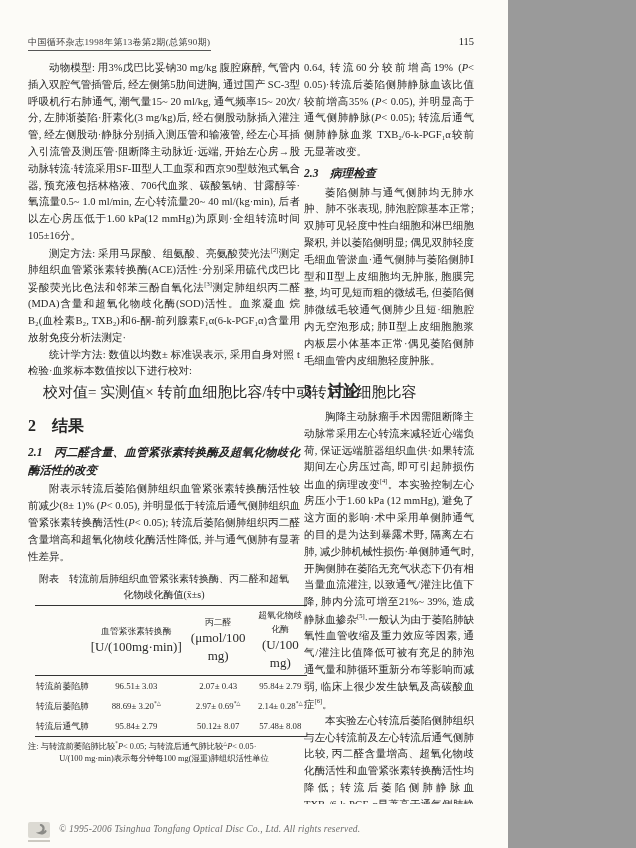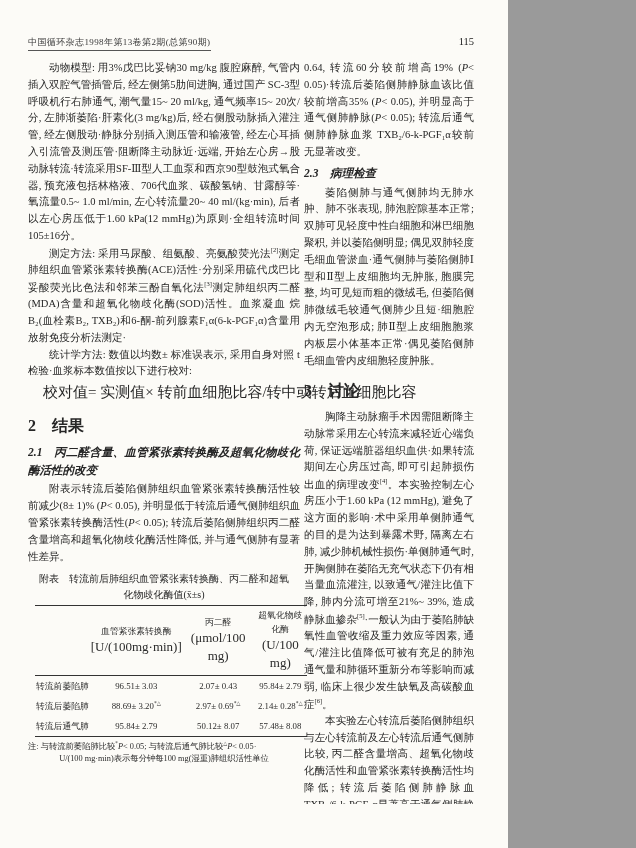--- a/index.html
+++ b/index.html
@@ -109,14 +109,22 @@
       <div class="h-l2">2.3　病理检查</div>
       <p>萎陷侧肺与通气侧肺均无肺水肿、肺不张表现, 肺泡腔隙基本正常; 双肺可见轻度中性白细胞和淋巴细胞聚积, 并以萎陷侧明显; 偶见双肺轻度毛细血管淤血·通气侧肺与萎陷侧肺Ⅰ型和Ⅱ型上皮细胞均无肿胀, 胞膜完整, 均可见短而粗的微绒毛, 但萎陷侧肺微绒毛较通气侧肺少且短·细胞腔内无空泡形成; 肺Ⅱ型上皮细胞胞浆内板层小体基本正常·偶见萎陷侧肺毛细血管内皮细胞轻度肿胀。</p>
 
       <div class="h-l1">3　讨论</div>
       <p>胸降主动脉瘤手术因需阻断降主动脉常采用左心转流来减轻近心端负荷, 保证远端脏器组织血供·如果转流期间左心房压过高, 即可引起肺损伤出血的病理改变<sup>[4]</sup>。本实验控制左心房压小于1.60 kPa (12 mmHg), 避免了这方面的影响·术中采用单侧肺通气的目的是为达到暴露术野, 隔离左右肺, 减少肺机械性损伤·单侧肺通气时, 开胸侧肺在萎陷无充气状态下仍有相当量血流灌注, 以致通气/灌注比值下降, 肺内分流可增至21%~ 39%, 造成静脉血掺杂<sup>[5]</sup>·一般认为由于萎陷肺缺氧性血管收缩及重力效应等因素, 通气/灌注比值降低可被有充足的肺泡通气量和肺循环重新分布等影响而减弱, 临床上很少发生缺氧及高碳酸血症<sup>[6]</sup>。</p>
       <p>本实验左心转流后萎陷侧肺组织与左心转流前及左心转流后通气侧肺比较, 丙二醛含量增高、超氧化物歧化酶活性和血管紧张素转换酶活性均降低; 转流后萎陷侧肺静脉血 TXB₂/6-k-PGF₁α显著高于通气侧肺静脉血, 不仅提示转流中左心房血 TXB₂/6-k-PGF₁α增高并有明显跨肺差主要缘于萎陷侧肺, 而且表明单肺通气并左心转流期间萎陷肺局部仍有缺氧代谢。Friedman 等<sup>[7]</sup>认为肺组织缺血与再灌注是心肺转流期间产生凝血 烷A₂(血栓素A₂, TXA₂)的主要原因·作者认为左心转流期间阻断降主动脉近、远端时即从解剖角度造成了支气管动脉的乏血, 此时通气侧肺因有充足通气和大量血流而不至于缺氧, 但萎陷侧肺可因有血流但无气体交换加之支气管动脉乏血而发生缺氧代谢·当开放降主动脉并恢复萎陷侧肺通气时, 该侧肺既得到正常血氧交换又复得支气管动脉供血, 从</p>
     </div>
 
   </div>
 
+  <div class="footer">
+    <span class="logo">
+      <svg width="16" height="13" viewBox="0 0 16 13" aria-hidden="true">
+        <path d="M10 1 C14 2.5 13 8 8.5 9 C11 10 13.5 9 14.5 7.2" fill="none" stroke="#8a8a86" stroke-width="2.2" stroke-linecap="round"></path>
+      </svg>
+    </span>
+    <span class="copy">© 1995-2006 Tsinghua Tongfang Optical Disc Co., Ltd.   All rights reserved.</span>
+  </div>
 
 </div>
 
 </body></html>

